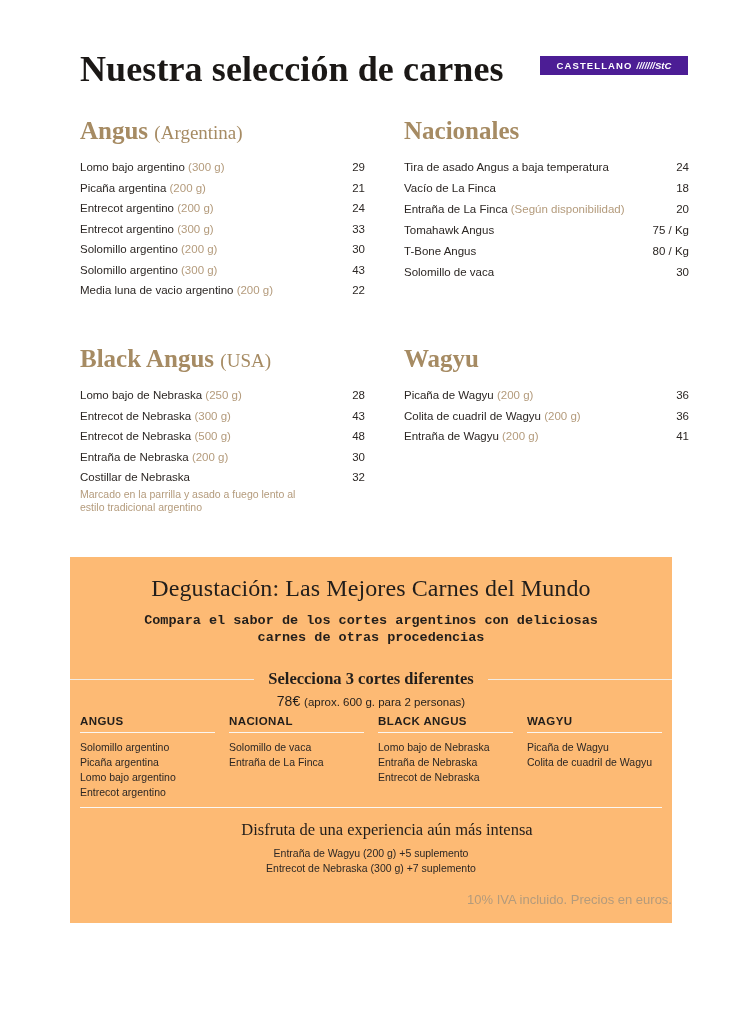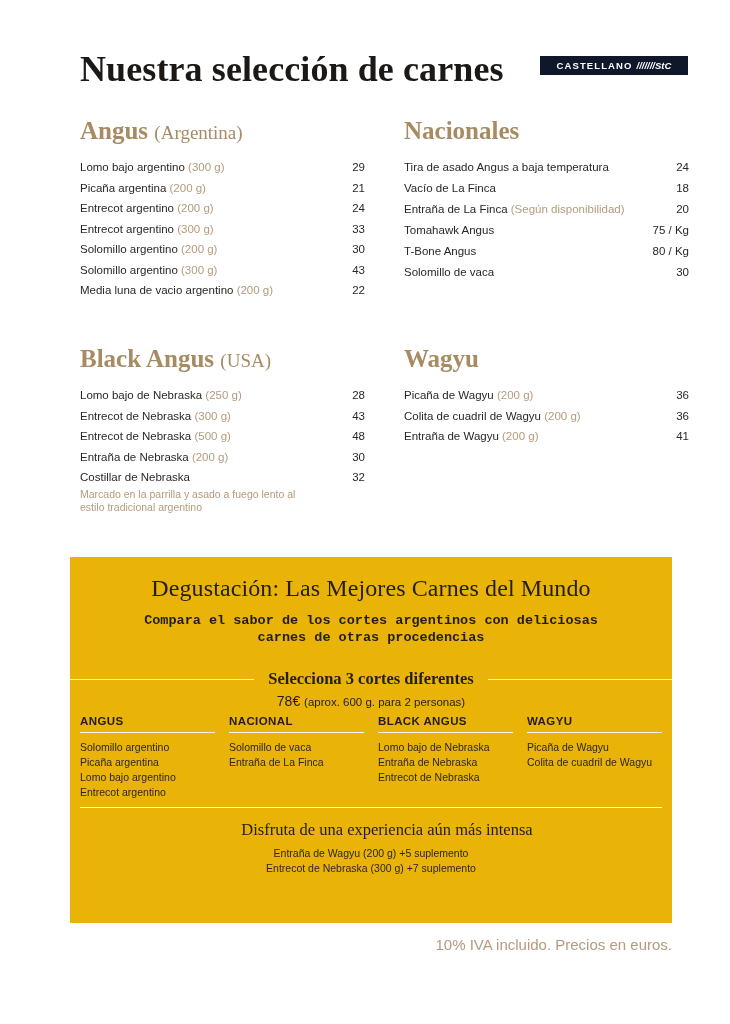--- a/index.html
+++ b/index.html
@@ -41,21 +41,21 @@
     letter-spacing: 0.1px;
     color: #1b1816;
     white-space: nowrap;
   }
   .lang-badge {
     position: absolute;
     left: 540px;
     top: 6px;
     width: 148px;
     height: 19px;
-    background: #0f172a;
+    background: #4c1d95;
     color: #ffffff;
     font-size: 9.5px;
     font-weight: 700;
     letter-spacing: 1.1px;
     display: flex;
     align-items: center;
     justify-content: center;
     white-space: nowrap;
   }
   .lang-badge .slashes {
@@ -131,21 +131,21 @@
   }
   .sec-nacionales .item-row { margin-bottom: 7px; }
 
   
   .tasting {
     position: absolute;
     left: 70px;
     top: 557px;
     width: 602px;
     height: 366px;
-    background: #eab308;
+    background: #fdba74;
   }
   .tasting-title {
     text-align: center;
     font-family: "Liberation Serif", serif;
     font-size: 24px;
     font-weight: 400;
     color: #221e1b;
     margin: 18px 0 0 0;
     letter-spacing: 0.1px;
   }
@@ -260,22 +260,22 @@
     text-align: center;
     font-family: "Liberation Serif", serif;
     font-size: 15.5px;
     color: #221e1b;
   }
 
   
   .footer-note {
     position: absolute;
     right: 58px;
-    top: 936px;
-    font-size: 15px;
+    top: 892px;
+    font-size: 13px;
     color: #b49b7c;
     white-space: nowrap;
   }
 </style>
 </head>
 <body>
 
 <div class="page">
 
   <div class="header">

